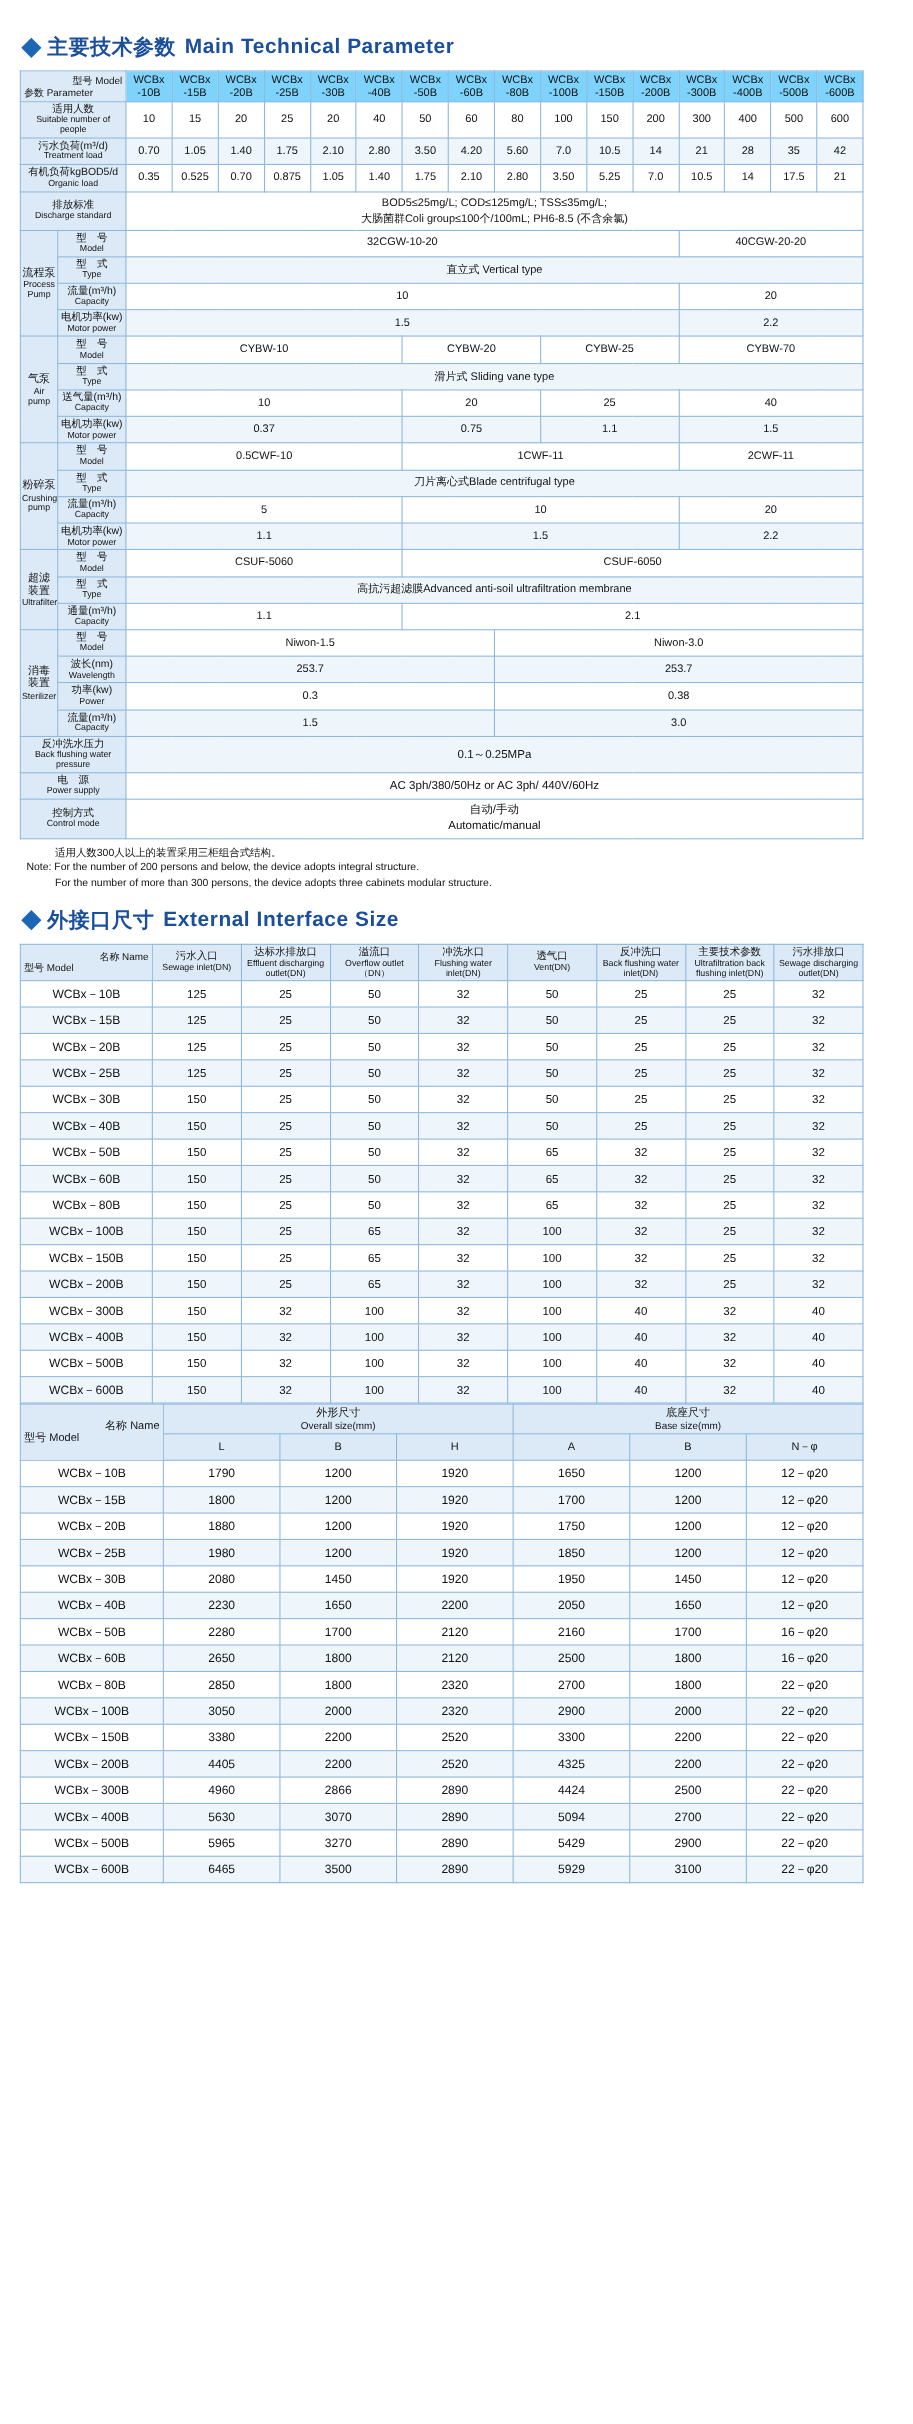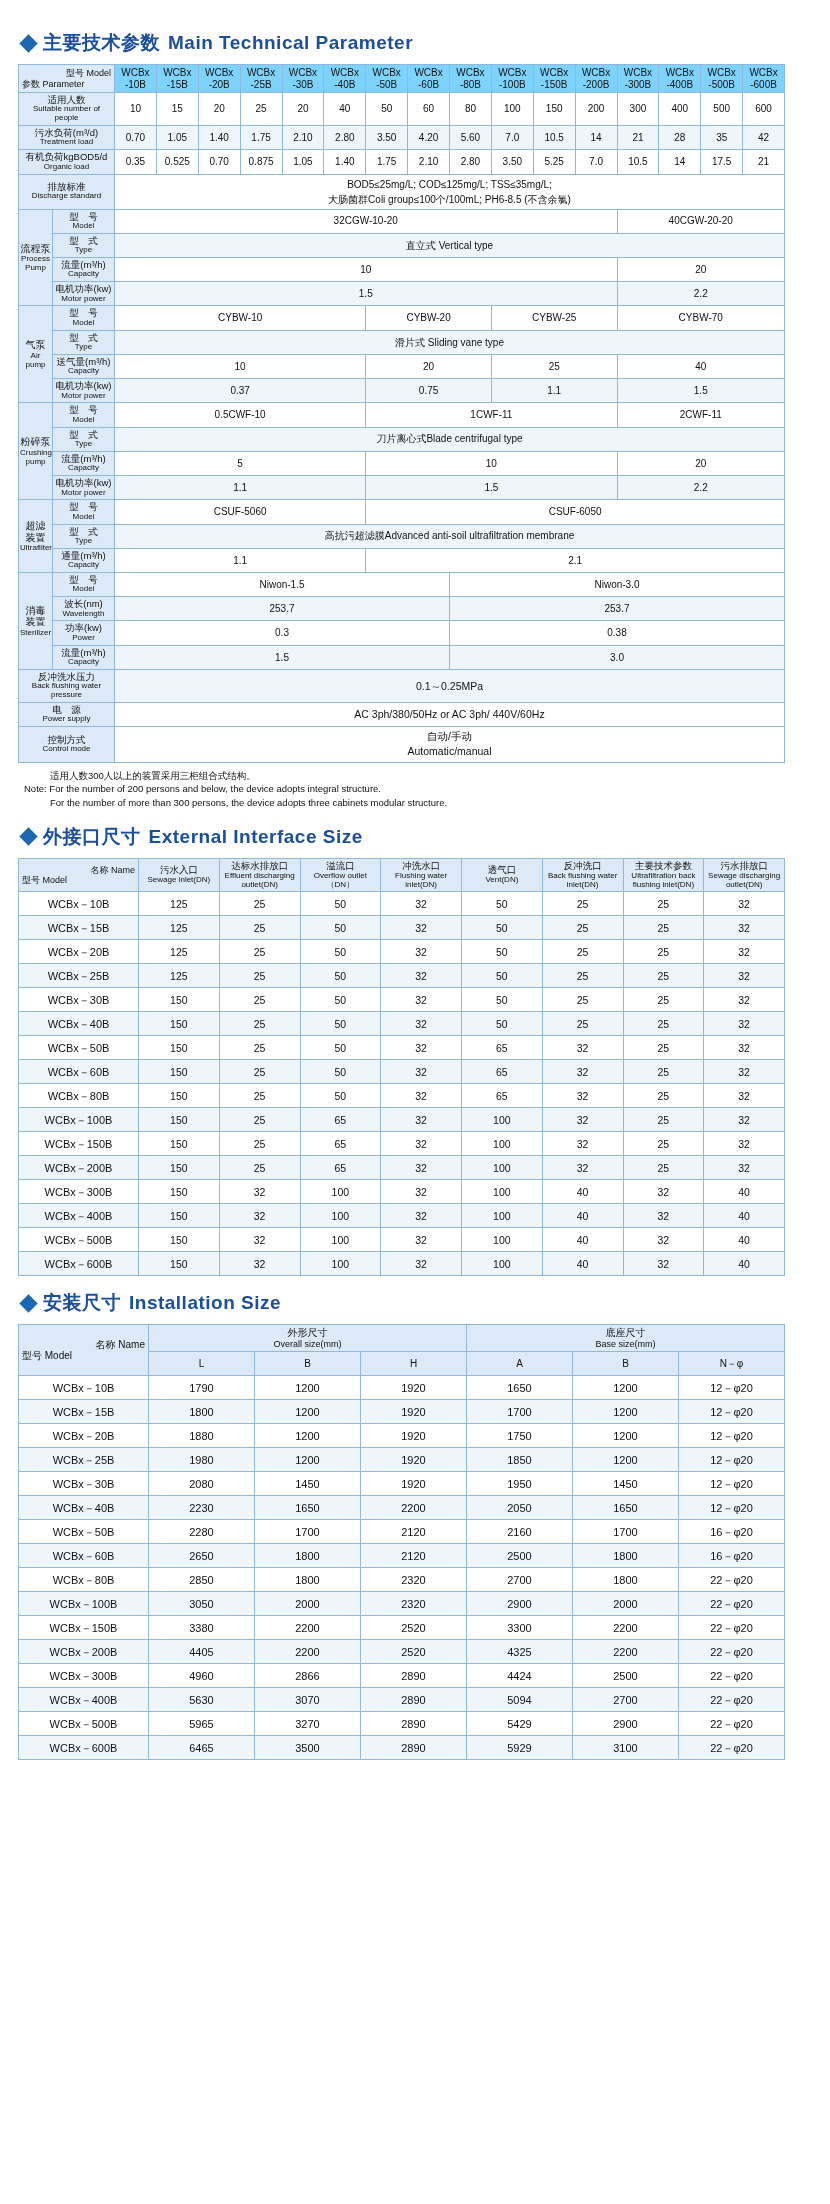--- a/index.html
+++ b/index.html
@@ -645,25 +645,20 @@
           <td class="tint">100</td>
           <td class="tint">32</td>
           <td class="tint">100</td>
           <td class="tint">40</td>
           <td class="tint">32</td>
           <td class="tint">40</td>
         </tr>
       </tbody>
   </table>
 
-  <div class="section-head">
-    <span class="diamond"></span>
-    <span class="section-title">安装尺寸</span>
-    <span class="section-title">Installation Size</span>
-  </div>
 
   <table class="tbl-inst">
     <colgroup>
       <col style="width:130px">
       <col span="6">
     </colgroup>
     <tbody id="inst-body">
         <tr class="hrow">
           <td class="modelcorner" rowspan="2">
             <span class="top">名称 Name</span>

